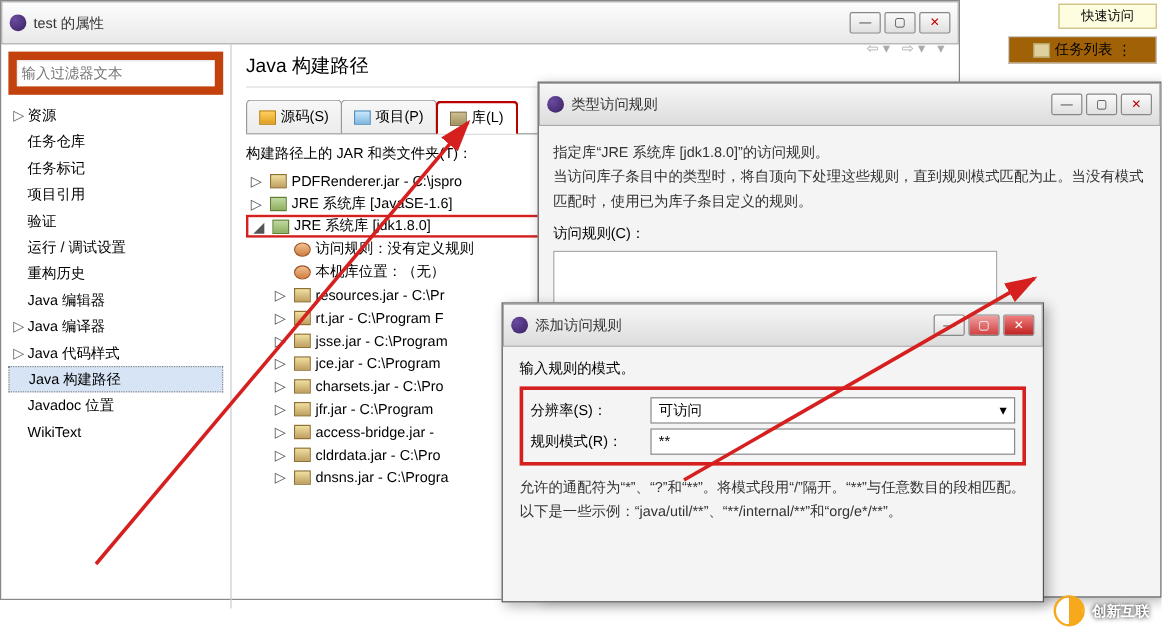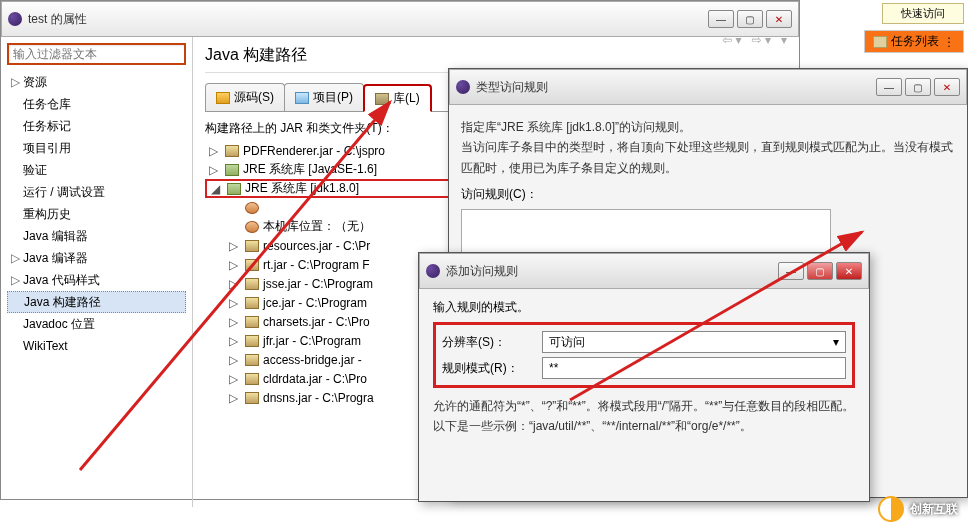--- a/index.html
+++ b/index.html
@@ -9,21 +9,21 @@
 .titlebar .eclipse-icon { width: 14px; height: 14px; background: radial-gradient(circle at 30% 30%, #6a4ba0, #3a2060); border-radius: 50%; margin-right: 6px; }
 .titlebar .title { flex: 1; color: #333; }
 .titlebar .winbtns { display: flex; gap: 3px; }
 .titlebar .winbtn { width: 26px; height: 18px; border: 1px solid #888; background: linear-gradient(#fafafa,#e0e0e0); border-radius: 2px; display: flex; align-items: center; justify-content: center; font-size: 10px; color: #333; }
 .titlebar .winbtn.close { color: #b00; }
 
 .main-window { position: absolute; top: 0; left: 0; width: 800px; height: 500px; border: 1px solid #888; background: #fff; }
 .main-body { display: flex; height: calc(100% - 28px); }
 
 .sidebar { width: 192px; border-right: 1px solid #ccc; padding: 6px; }
-.filter-input { width: 100%; height: 22px; border: 2px solid #c2410c; padding: 0 4px; box-shadow: inset 1px 1px 2px rgba(0,0,0,.1); color: #888; }
+.filter-input { width: 100%; height: 36px; border: 7px solid #c2410c; padding: 0 4px; box-shadow: inset 1px 1px 2px rgba(0,0,0,.1); color: #888; }
 .tree { margin-top: 6px; }
 .tree-item { display: flex; align-items: center; height: 22px; padding-left: 4px; cursor: default; }
 .tree-item .caret { width: 12px; color: #666; }
 .tree-item.selected { background: #d6e4f5; border: 1px dotted #888; }
 
 .content { flex: 1; padding: 8px 12px; }
 .content h2 { font-size: 16px; font-weight: normal; margin-bottom: 10px; border-bottom: 1px solid #ddd; padding-bottom: 6px; }
 .nav-arrows { position: absolute; top: 32px; right: 12px; display: flex; gap: 4px; color: #aaa; }
 
 .tabs { display: flex; border-bottom: 1px solid #999; margin-bottom: 8px; }
@@ -55,21 +55,21 @@
 
 
 .dialog3 { top: 252px; left: 418px; width: 452px; height: 250px; }
 .dialog3 .dlg-body { padding: 10px 14px; }
 .form-row { display: flex; align-items: center; margin-bottom: 4px; }
 .form-row label { width: 100px; }
 .form-row .ctrl { flex: 1; height: 22px; border: 1px solid #888; background: #fff; padding: 0 6px; display: flex; align-items: center; justify-content: space-between; }
 .hl-box { border: 3px solid #d62020; padding: 6px; margin: 4px 0 8px 0; }
 
 .quick-access { position: absolute; top: 3px; right: 4px; border: 1px solid #c8b878; background: #fffde0; padding: 2px 18px; font-size: 11px; }
-.tasklist { position: absolute; top: 30px; right: 4px; display: flex; align-items: center; gap: 4px; border: 1px solid #ccc; padding: 2px 8px; background: #f97316; }
+.tasklist { position: absolute; top: 30px; right: 4px; display: flex; align-items: center; gap: 4px; border: 1px solid #ccc; padding: 2px 20px; background: #a16207; }
 .tasklist .ticon2 { width: 14px; height: 12px; background: #e0d0a0; border: 1px solid #b0a060; }
 
 .watermark { position: absolute; bottom: 6px; right: 10px; display: flex; align-items: center; gap: 6px; color: #fff; font-size: 16px; font-weight: bold; text-shadow: 0 0 4px #000; }
 .watermark .wm-icon { width: 26px; height: 26px; border-radius: 50%; background: conic-gradient(#f7a81b 0 50%, #fff 50% 100%); border: 2px solid #f7a81b; }
 
 svg.arrow { position: absolute; pointer-events: none; }
 </style>
 </head>
 <body>
 
@@ -171,20 +171,21 @@
             <span>JRE 系统库 [JavaSE-1.6]</span>
           </div>
           <div class="jar-line hl" style="padding-left: 4px;">
             <span class="caret">◢</span>
             <span class="jicon sys"></span>
             <span>JRE 系统库 [jdk1.8.0]</span>
           </div>
           <div class="jar-line" style="padding-left: 24px;">
             <span class="caret"></span>
             <span class="jicon rule"></span>
+            <span>访问规则：没有定义规则</span>
           </div>
           <div class="jar-line" style="padding-left: 24px;">
             <span class="caret"></span>
             <span class="jicon rule"></span>
             <span>本机库位置：（无）</span>
           </div>
           <div class="jar-line" style="padding-left: 24px;">
             <span class="caret">▷</span>
             <span class="jicon"></span>
             <span>resources.jar - C:\Pr</span>

